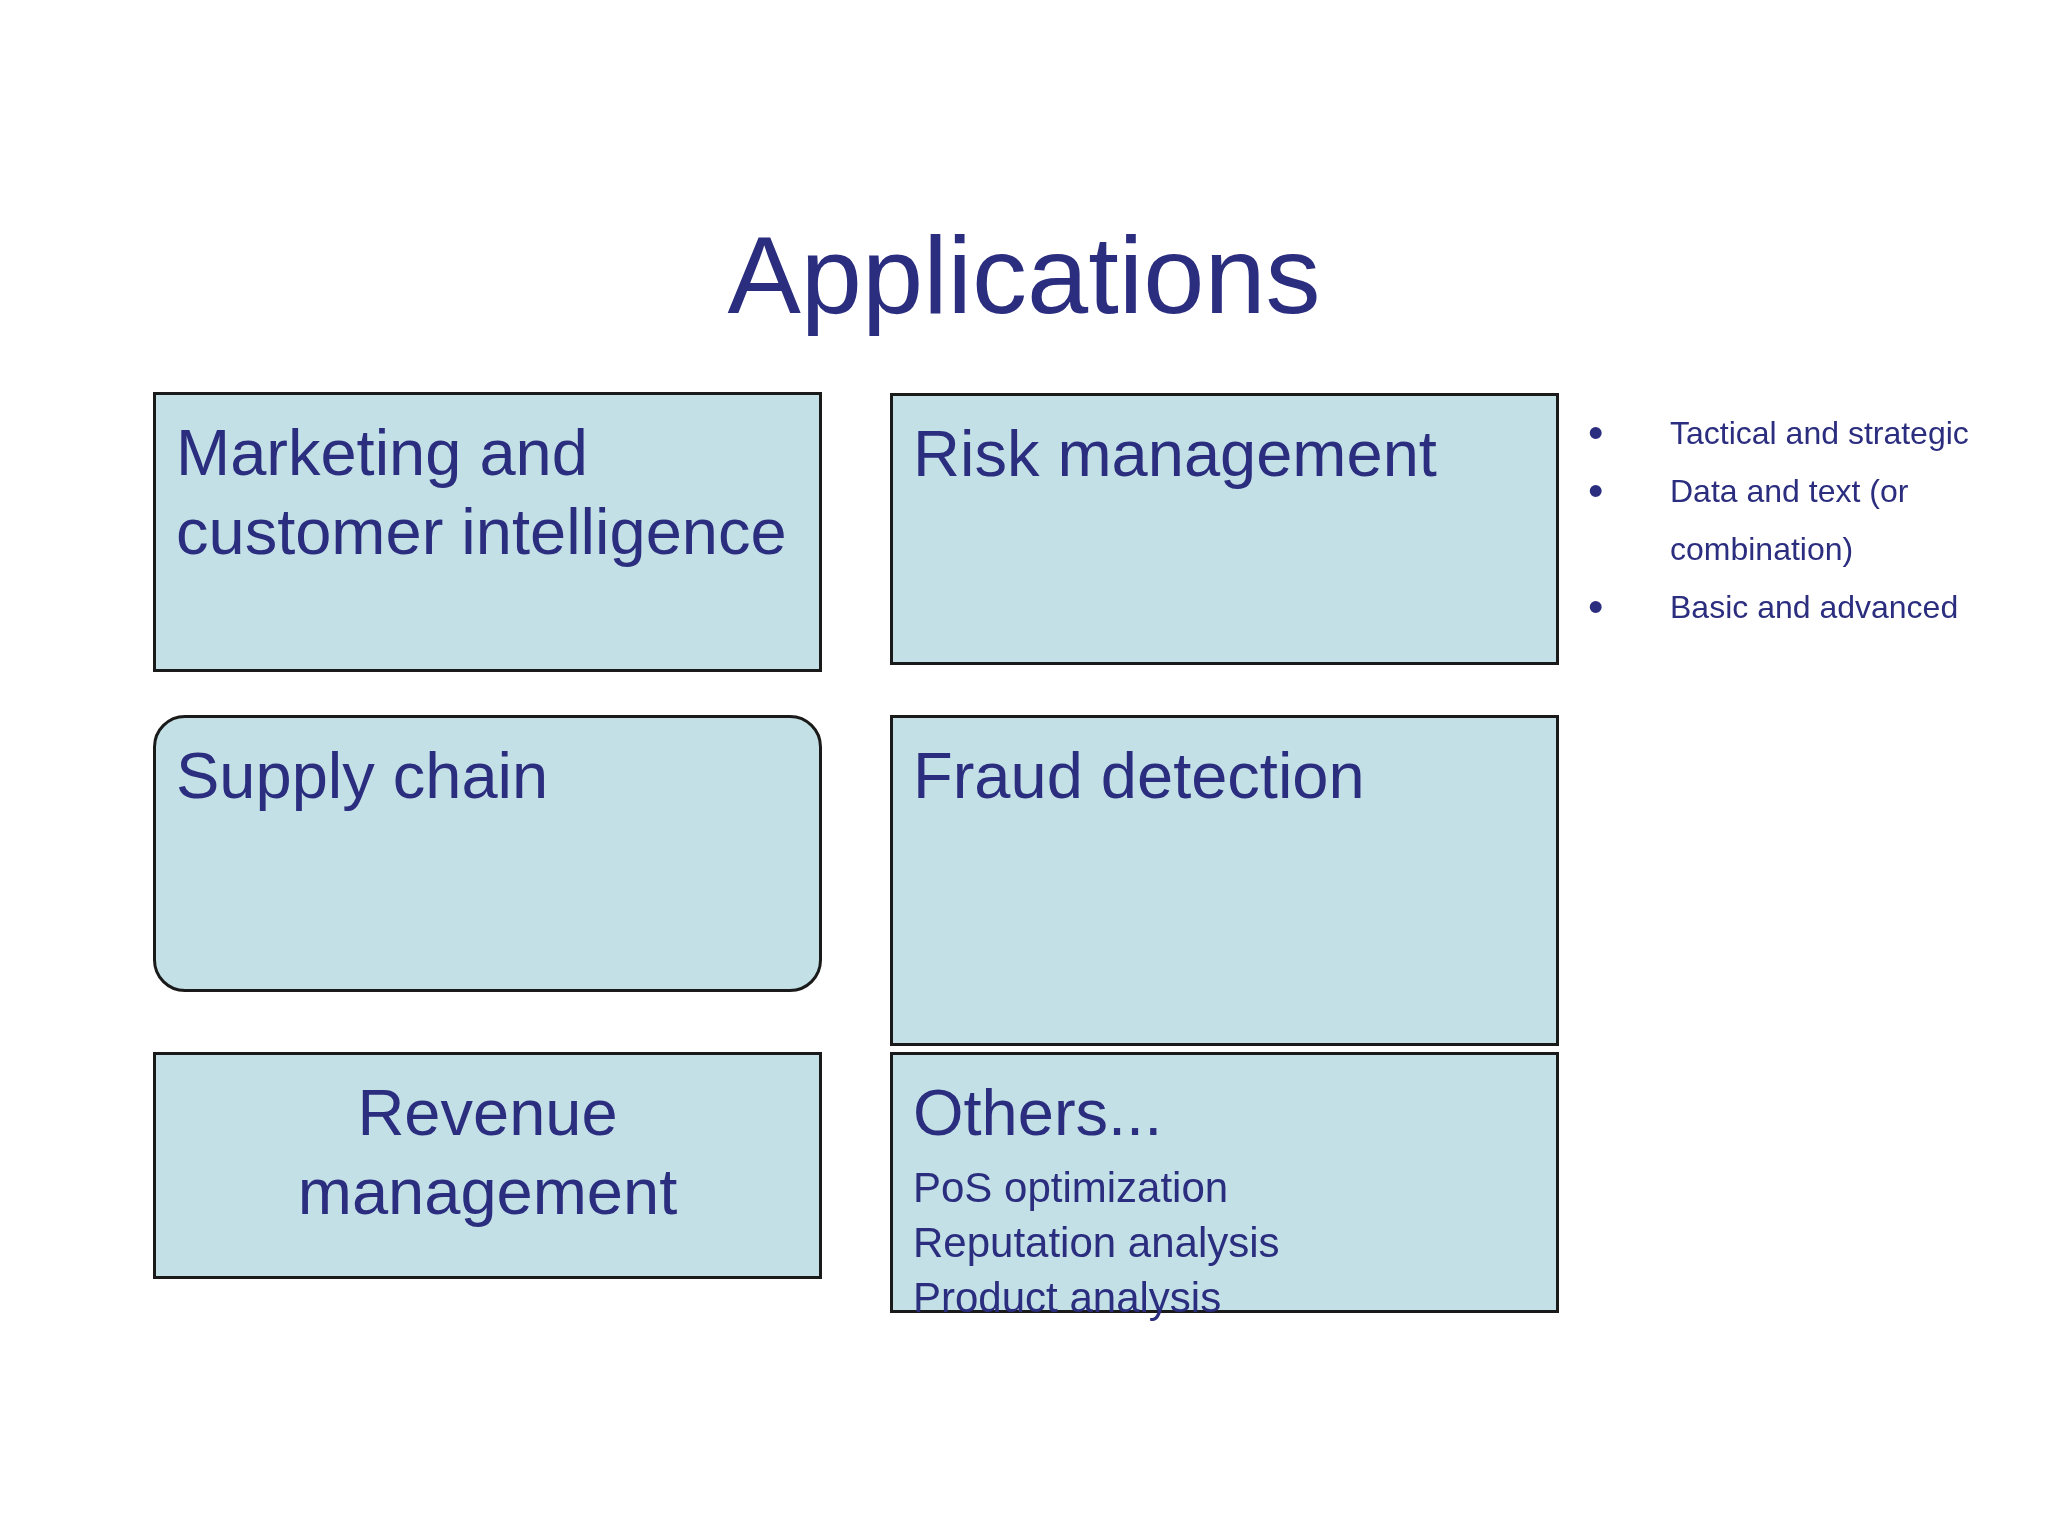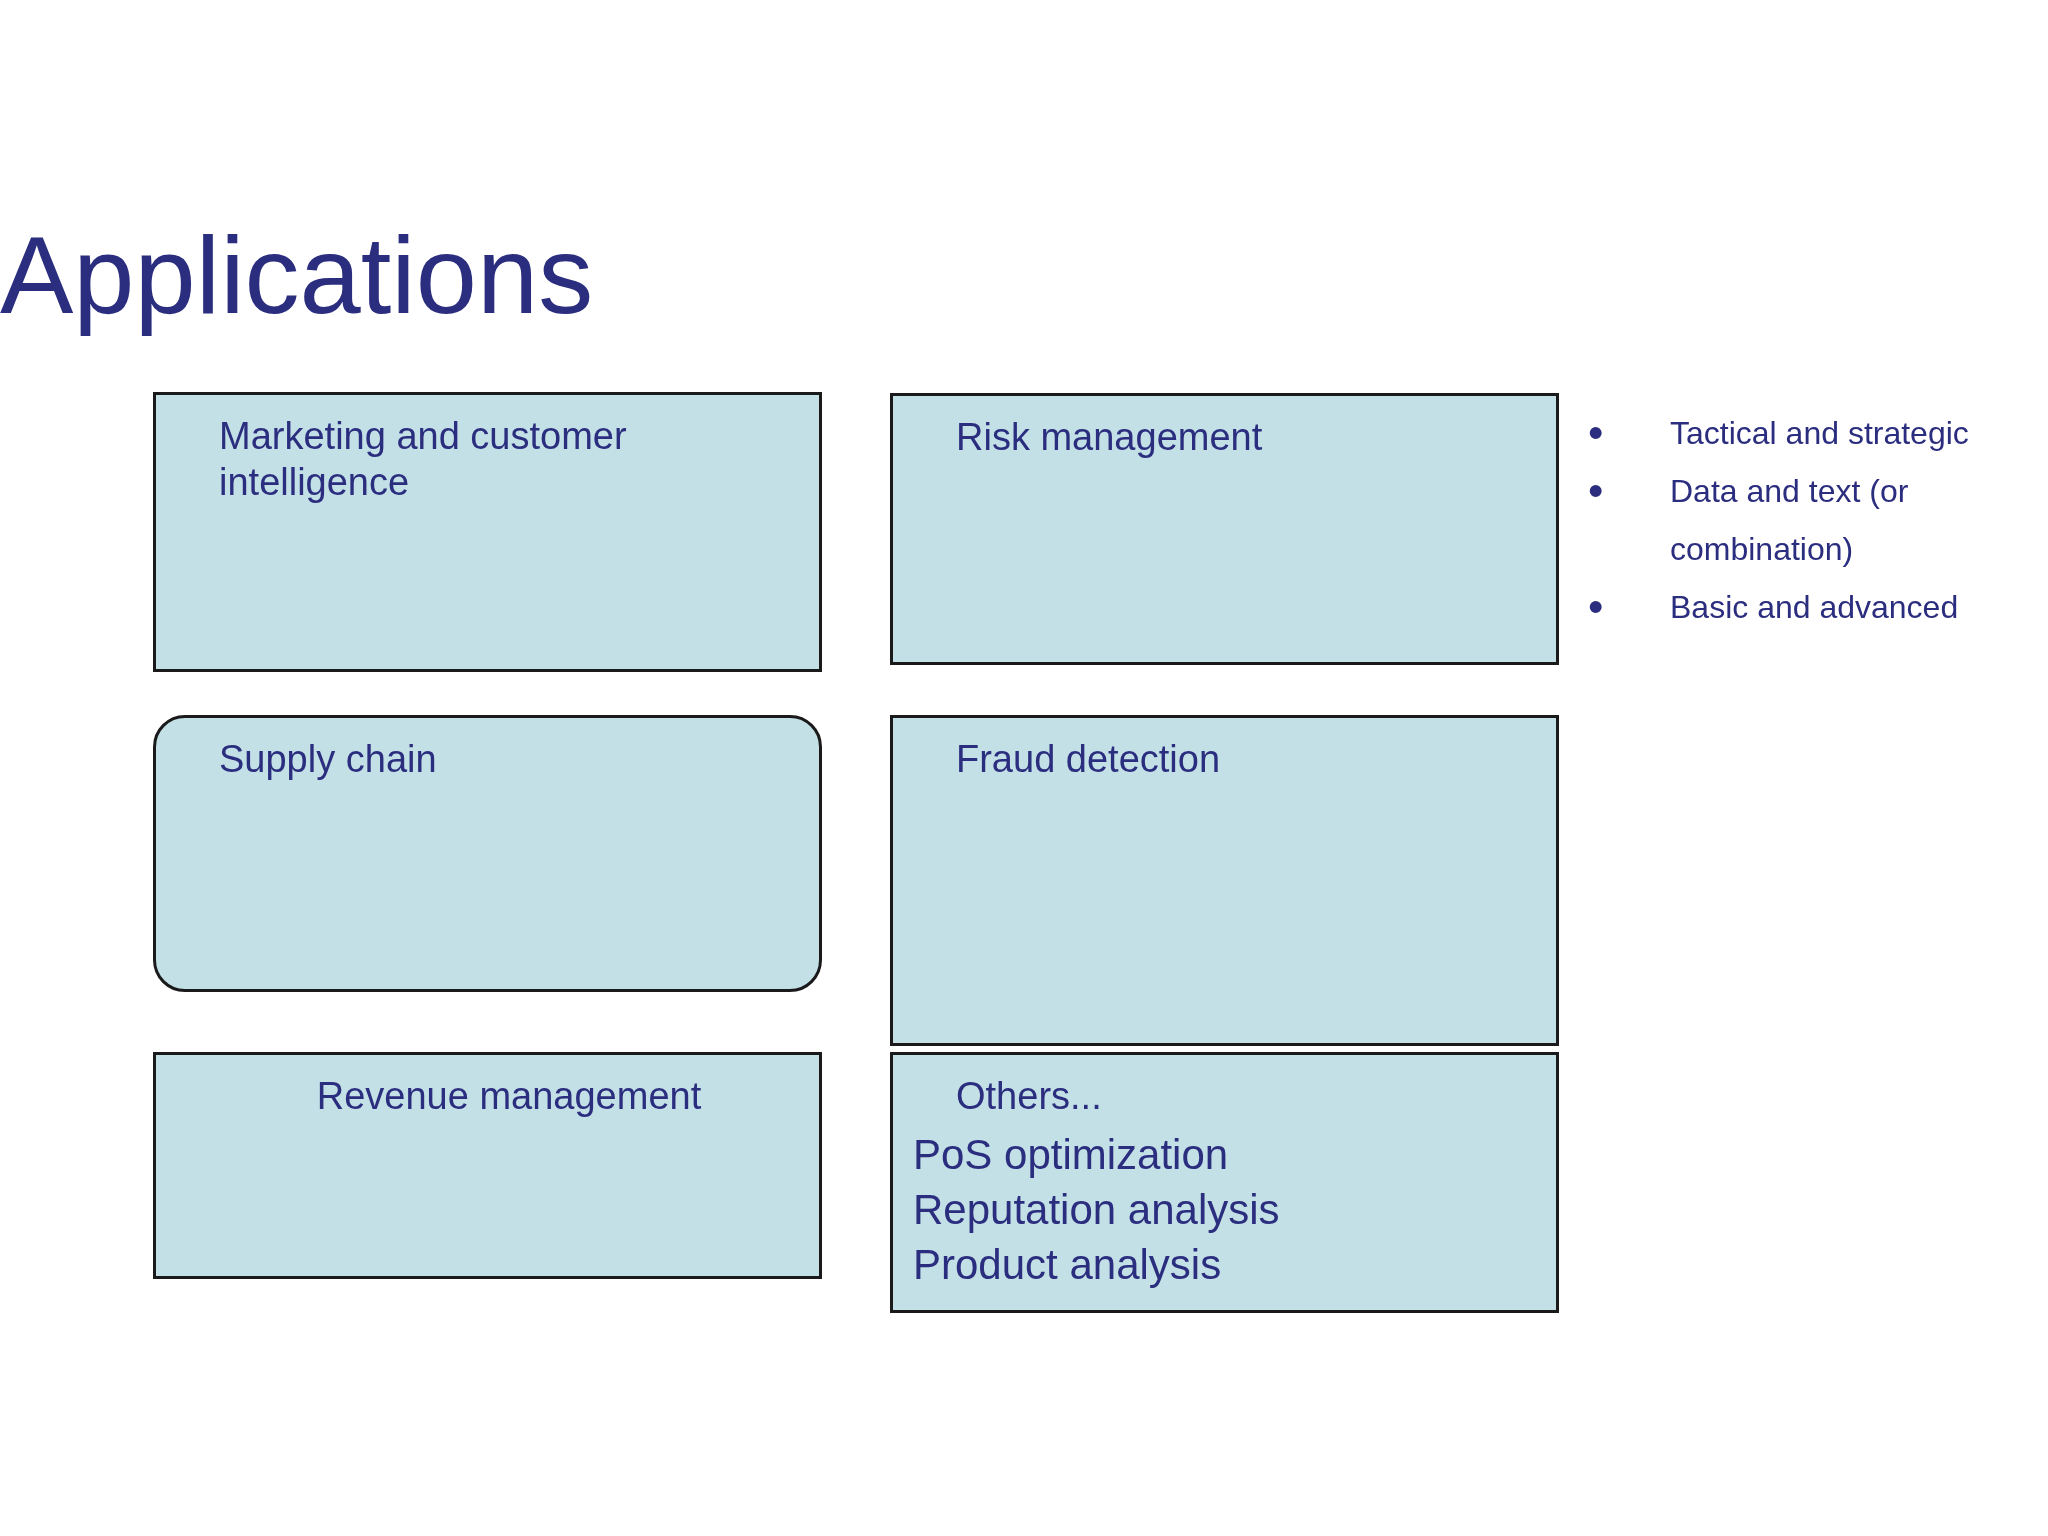--- a/index.html
+++ b/index.html
@@ -17,37 +17,36 @@
   }
   .slide {
     position: relative;
     width: 2048px; height: 1536px;
     background: var(--bg);
     overflow: hidden;
   }
   .slide-title {
     position: absolute;
     top: 212px; left: 0; width: 2048px;
-    text-align: left;
+    text-align: center;
     font-size: 110px;
     font-weight: 400;
     line-height: 1.15;
     color: var(--navy);
   }
   .app-box {
     position: absolute;
     background: var(--fill);
     border: 3px solid var(--border);
     padding: 18px 20px;
   }
   .box-label {
-    font-size: 38px;
+    font-size: 65px;
     line-height: 1.22;
     color: var(--navy);
-    margin-left: 43px;
   }
   .box-marketing { left: 153px; top: 392px; width: 669px; height: 280px; }
   .box-risk      { left: 890px; top: 393px; width: 669px; height: 272px; }
   .box-supply    { left: 153px; top: 715px; width: 669px; height: 277px; border-radius: 32px; }
   .box-fraud     { left: 890px; top: 715px; width: 669px; height: 331px; }
   .box-revenue   { left: 153px; top: 1052px; width: 669px; height: 227px; text-align: center; }
   .box-others    { left: 890px; top: 1052px; width: 669px; height: 261px; }
   .box-sublines { margin-top: 8px; }
   .box-subline {
     font-size: 42px;

